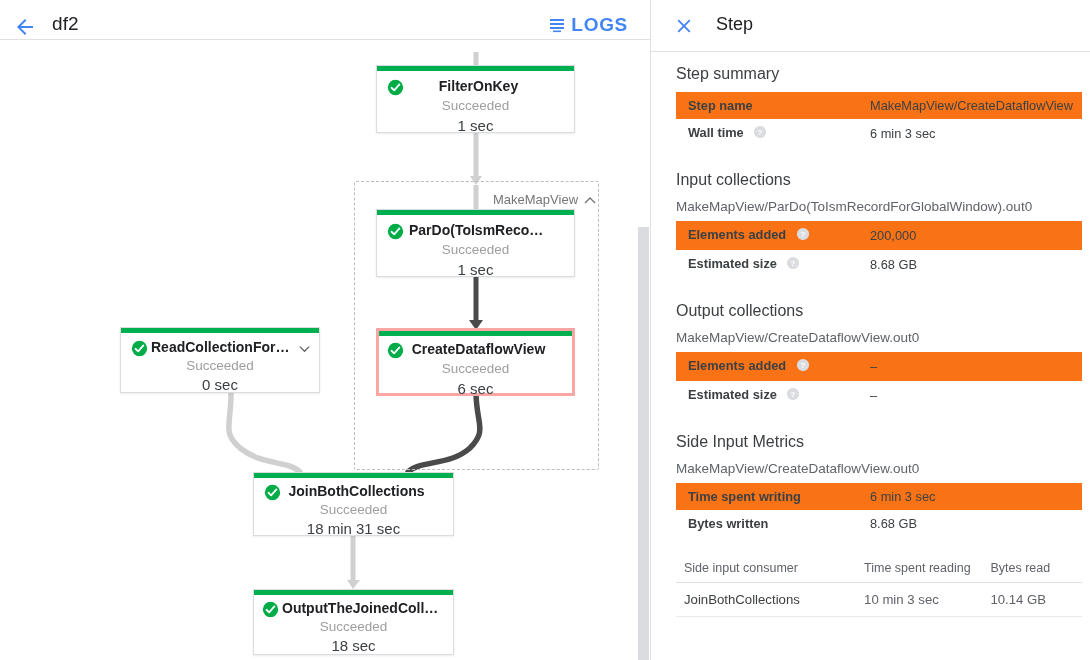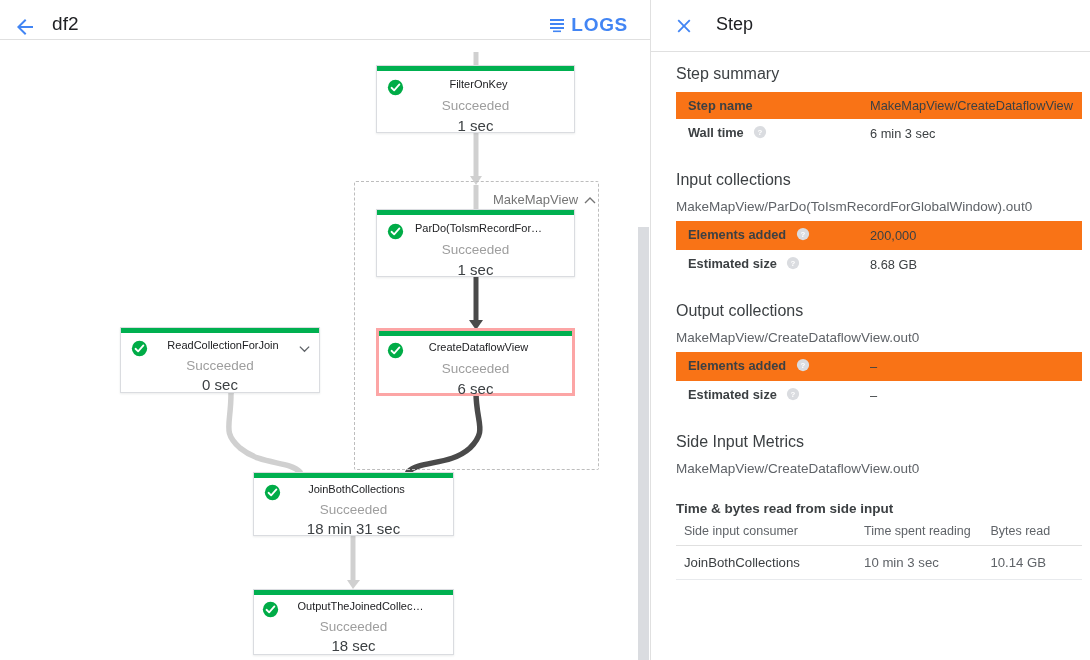--- a/index.html
+++ b/index.html
@@ -117,22 +117,22 @@
   .node-status-icon {
     position: absolute;
     left: 10px; top: 13px;
     width: 17px; height: 17px;
   }
   .node-title {
     position: absolute;
     left: 32px; right: 26px;
     top: 12px;
     text-align: center;
-    font-size: 11px;
-    font-weight: normal;
+    font-size: 14px;
+    font-weight: bold;
     color: #202124;
     white-space: nowrap;
     overflow: hidden;
     text-overflow: ellipsis;
   }
   .node-status {
     position: absolute;
     left: 0; right: 0;
     top: 32px;
     text-align: center;
@@ -545,24 +545,35 @@
           </tr>
         </tbody>
           </table>
       </div>
 
       <div class="gap-22"></div>
 
       <div class="section">
         <div class="section-title">Side Input Metrics</div>
         <div class="collection-name">MakeMapView/CreateDataflowView.out0</div>
+        <table class="kv-table">
+          <tbody>
+              <tr class="alt">
+            <td class="kv-key">Time spent writing</td>
+            <td class="kv-val">6 min 3 sec</td>
+          </tr>
+          <tr>
+            <td class="kv-key">Bytes written</td>
+            <td class="kv-val">8.68 GB</td>
+          </tr>
+        </tbody>
+          </table>
 
         <div class="gap-18"></div>
 
-        <div class="sub-title">Time &amp; bytes read from side input</div>
         <table class="sidein-table">
           <thead>
             <tr>
               <th style="width:45%;">Side input consumer</th>
               <th class="num" style="width:31%;">Time spent reading</th>
               <th class="num" style="width:24%;">Bytes read</th>
             </tr>
           </thead>
           <tbody>
             <tr>

